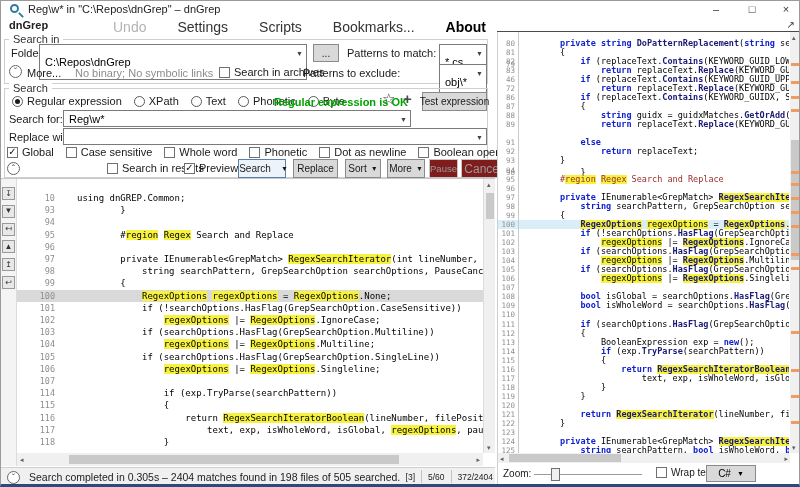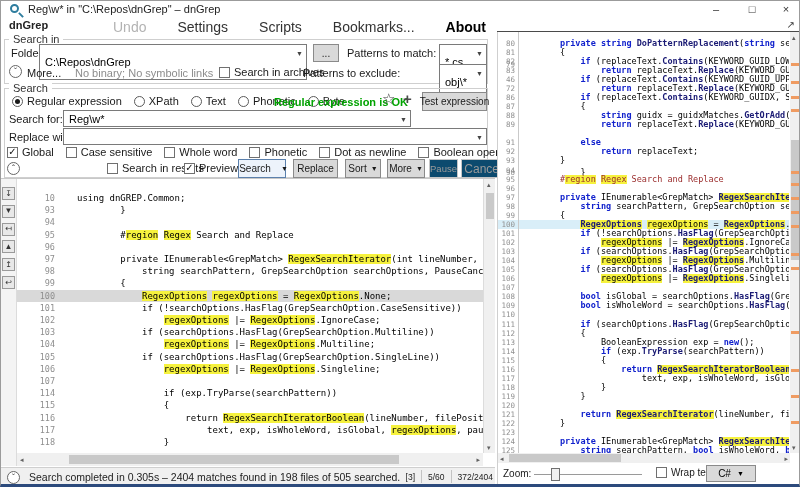--- a/index.html
+++ b/index.html
@@ -41,21 +41,21 @@
   .cb.disabled{color:#6d6d6d}
   .rd{display:inline-flex;align-items:center;gap:4px;font-size:11px;color:#1a1a1a;white-space:nowrap}
   .rd .circle{width:11px;height:11px;border:1px solid #5a5a5a;border-radius:50%;display:inline-flex;
               align-items:center;justify-content:center;background:#fff}
   .rd .dot{width:5px;height:5px;border-radius:50%;background:#1a1a1a}
   
   .btn{position:absolute;height:19px;border:1px solid #8a8a8a;background:#d9d9d9;font-size:10px;color:#1a1a1a;
        display:flex;align-items:center;justify-content:center;padding:0 5px;white-space:nowrap}
   .btn .dar{font-size:7px;margin-left:4px;line-height:1}
   .btn.primary{background:#edf3fb;border-color:#5b80ac}
-  .btn.disabled{background:#0c4a6e;border-color:#c6c6c6;color:#9a9a9a}
+  .btn.disabled{background:#7f1d1d;border-color:#c6c6c6;color:#9a9a9a}
   .btn-sep{width:1px;height:13px;background:#9a9a9a;margin:0 4px 0 6px}
   .circ{width:13px;height:13px;border:1px solid #666;border-radius:50%;display:flex;align-items:center;
         justify-content:center;font-size:9px;color:#444;line-height:1;background:#fff}
   
   .strip{position:absolute;left:0;top:178px;width:16px;height:287px;background:#f4f4f4;border-right:1px solid #dcdcdc}
   .tbtn{position:absolute;left:1px;width:13px;height:13px;border:1px solid #9a9a9a;background:#e8e8e8;
         font-size:8px;color:#333;display:flex;align-items:center;justify-content:center;line-height:1}
   .tree-header{position:absolute;left:16px;top:179px;width:460px;height:13px;font-size:10.5px;color:#222;white-space:nowrap;overflow:hidden}
   .doc{position:absolute;left:6px;top:1px;width:8px;height:10px;border:1px solid #6b87a8;background:#fdfdfd}
   .trow{position:absolute;left:16px;width:466px;height:12px;line-height:12px;

